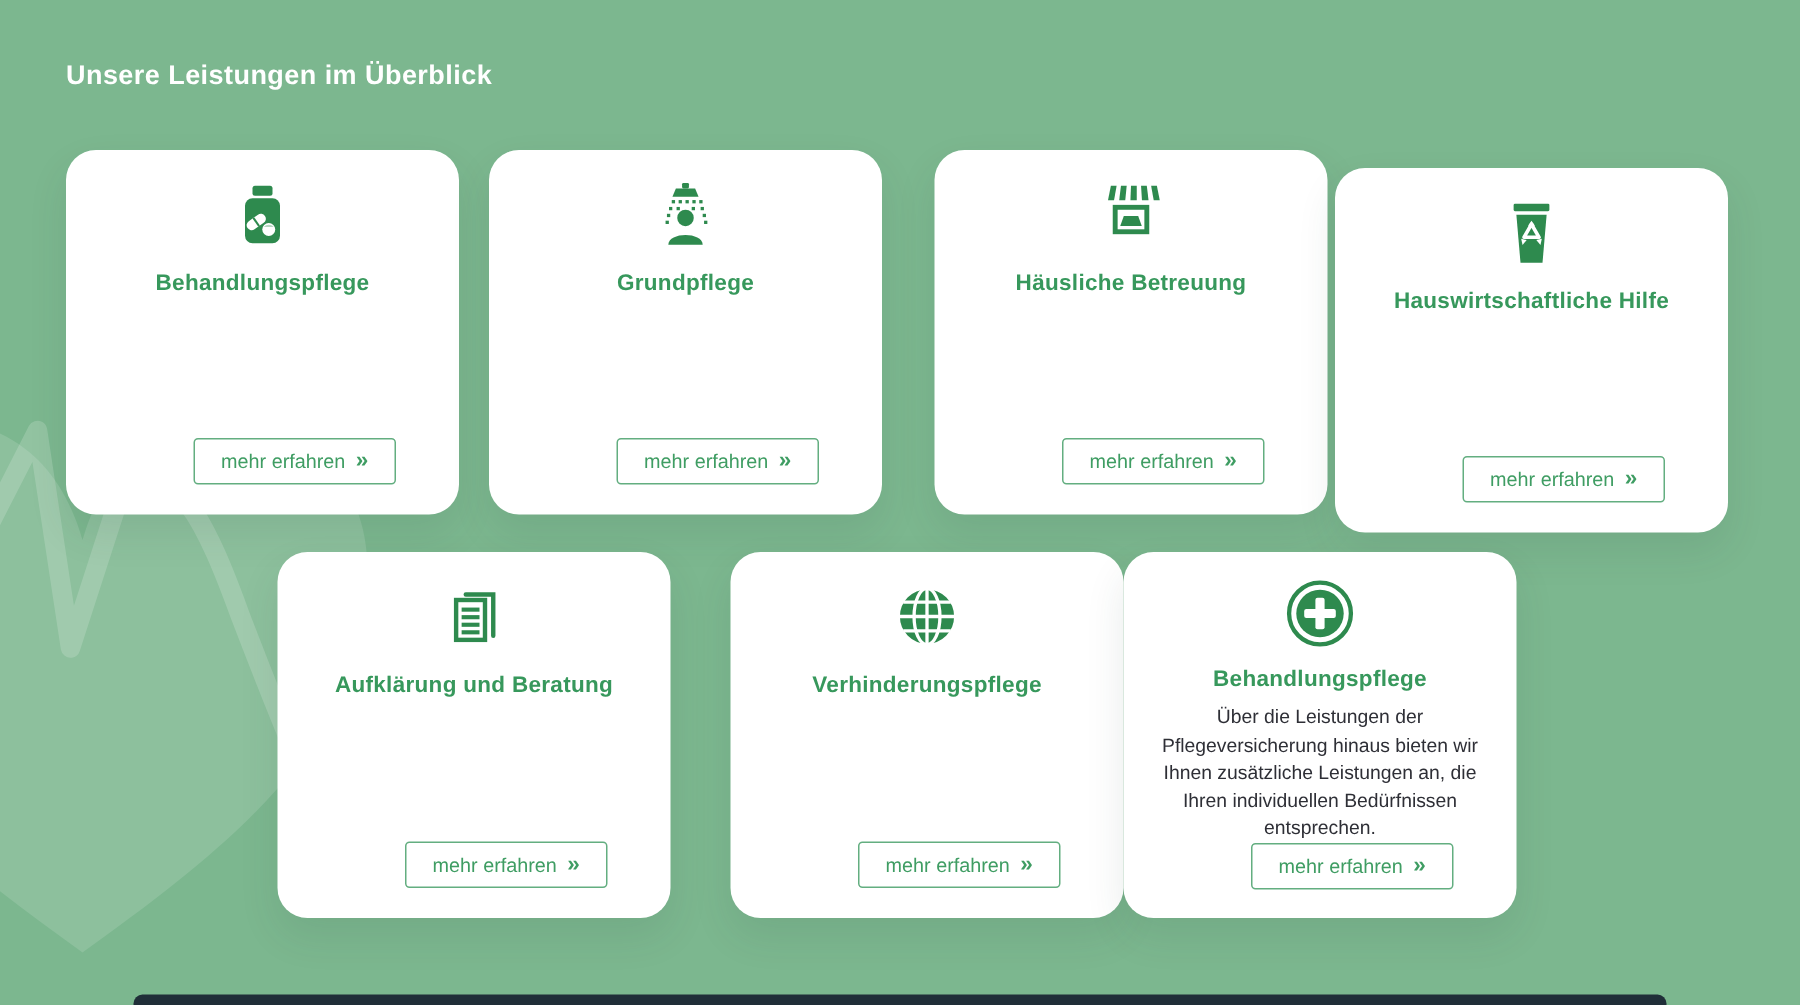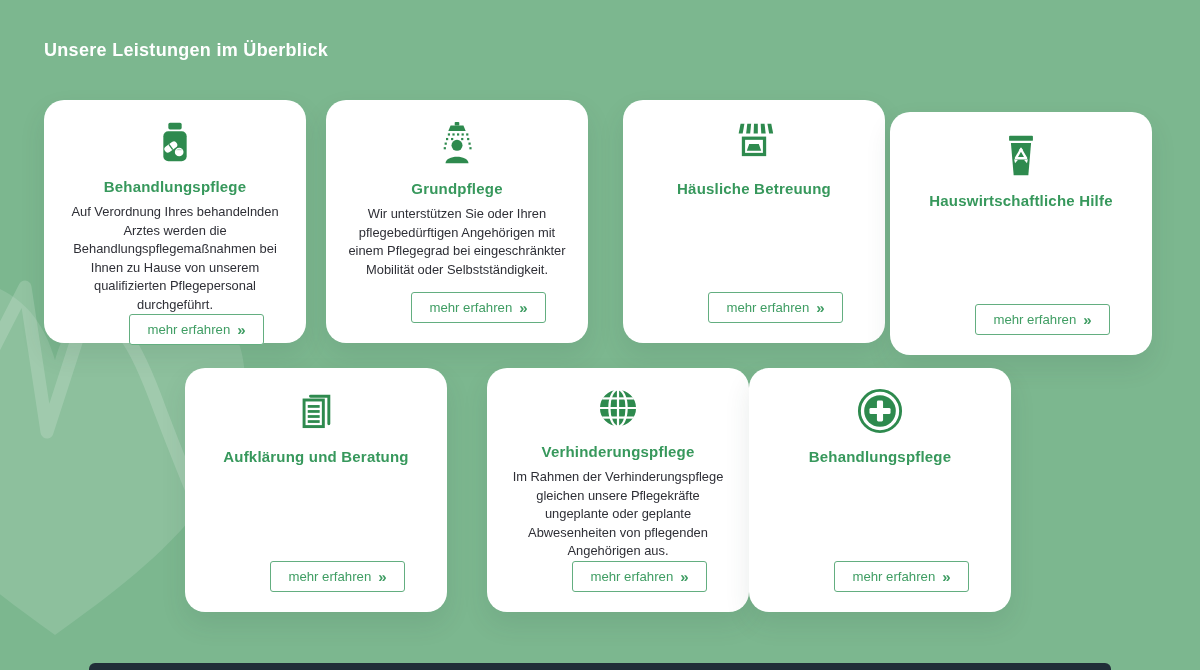--- a/index.html
+++ b/index.html
@@ -15,21 +15,21 @@
     position:absolute;left:44px;top:40px;margin:0;
     font-size:18px;font-weight:700;color:#ffffff;letter-spacing:.3px;
   }
   .card{
     position:absolute;width:262px;height:243px;box-sizing:border-box;
     background:#ffffff;border-radius:20px;
     box-shadow:0 12px 26px rgba(40,70,55,.10);
     display:flex;flex-direction:column;align-items:center;text-align:center;
     padding:16px 18px 20px;
   }
-  .row2{height:244px;justify-content:flex-end;}
+  .row2{height:244px;}
   .card .icon{height:50px;display:flex;align-items:center;justify-content:center;margin-top:2px;}
   .card h3{
     margin:12px 0 8px;font-size:15px;font-weight:700;color:#37985c;letter-spacing:.2px;
   }
   .card p{
     margin:0;font-size:12.9px;line-height:1.44;color:#2e2f36;font-weight:400;
   }
   .cta{
     margin-top:auto;align-self:center;
     background:#ffffff;border:1px solid #63ae80;border-radius:3px;
@@ -69,21 +69,20 @@
         <rect x="10" y="11" width="28" height="36" rx="6" fill="#2e8a4e"></rect>
         <g transform="rotate(-35 19 30)">
           <rect x="10.5" y="26" width="17" height="8" rx="4" fill="#ffffff"></rect>
           <line x1="19" y1="26" x2="19" y2="34" stroke="#2e8a4e" stroke-width="1.6"></line>
         </g>
         <circle cx="29" cy="36" r="5.2" fill="#ffffff"></circle>
         <path d="M25 34 a5.2 5.2 0 0 1 8 0 z" fill="#2e8a4e" opacity=".35"></path>
       </svg>
     </span>
     <h3>Behandlungspflege</h3>
-    <p>Auf Verordnung Ihres behandelnden Arztes werden die Behandlungspflegemaßnahmen bei Ihnen zu Hause von unserem qualifizierten Pflegepersonal durchgeführt.</p>
     <button class="cta">
       <span>mehr erfahren</span>
         <span class="chev">»</span>
     </button>
   </div>
 
   <div class="card c2">
     <span class="icon">
       <svg width="44" height="48" viewBox="0 0 48 48">
         <g fill="#2e8a4e">
@@ -101,21 +100,20 @@
           <rect x="10.5" y="23.5" width="2.4" height="2.4"></rect>
             <rect x="36.5" y="23.5" width="2.4" height="2.4"></rect>
           <rect x="9.5" y="28.5" width="2.4" height="2.4"></rect>
             <rect x="37.5" y="28.5" width="2.4" height="2.4"></rect>
           <circle cx="24" cy="26.5" r="6"></circle>
           <path d="M11.5 46 C11.5 36.5, 36.5 36.5, 36.5 46 Z"></path>
         </g>
       </svg>
     </span>
     <h3>Grundpflege</h3>
-    <p>Wir unterstützen Sie oder Ihren pflegebedürftigen Angehörigen mit einem Pflegegrad bei eingeschränkter Mobilität oder Selbstständigkeit.</p>
     <button class="cta">
       <span>mehr erfahren</span>
         <span class="chev">»</span>
     </button>
   </div>
 
   <div class="card c3">
     <span class="icon">
       <svg width="46" height="48" viewBox="0 0 48 48">
         <g fill="#2e8a4e">
@@ -182,37 +180,37 @@
           <circle cx="24" cy="24" r="20"></circle>
           <ellipse cx="24" cy="24" rx="9" ry="19.5"></ellipse>
           <line x1="24" y1="4" x2="24" y2="44"></line>
           <line x1="4.5" y1="24" x2="43.5" y2="24"></line>
           <line x1="7.5" y1="14" x2="40.5" y2="14"></line>
           <line x1="7.5" y1="34" x2="40.5" y2="34"></line>
         </g>
       </svg>
     </span>
     <h3>Verhinderungspflege</h3>
-    <p>Im Rahmen der Verhinderungspflege gleichen unsere Pflegekräfte ungeplante oder geplante Abwesenheiten von pflegenden Angehörigen aus.</p>
     <button class="cta">
       <span>mehr erfahren</span>
         <span class="chev">»</span>
     </button>
   </div>
 
   <div class="card c7 row2">
     <span class="icon">
       <svg width="46" height="46" viewBox="0 0 48 48">
         <circle cx="24" cy="24" r="21.5" fill="none" stroke="#2e8a4e" stroke-width="3"></circle>
         <circle cx="24" cy="24" r="16.5" fill="#2e8a4e"></circle>
         <rect x="20.8" y="13" width="6.4" height="22" rx="1.5" fill="#ffffff"></rect>
         <rect x="13" y="20.8" width="22" height="6.4" rx="1.5" fill="#ffffff"></rect>
       </svg>
     </span>
     <h3>Behandlungspflege</h3>
+    <p>Über die Leistungen der Pflegeversicherung hinaus bieten wir Ihnen zusätzliche Leistungen an, die Ihren individuellen Bedürfnissen entsprechen.</p>
     <button class="cta">
       <span>mehr erfahren</span>
         <span class="chev">»</span>
     </button>
   </div>
 
   <div class="footer-edge"></div>
 </div>
 
 </body></html>

